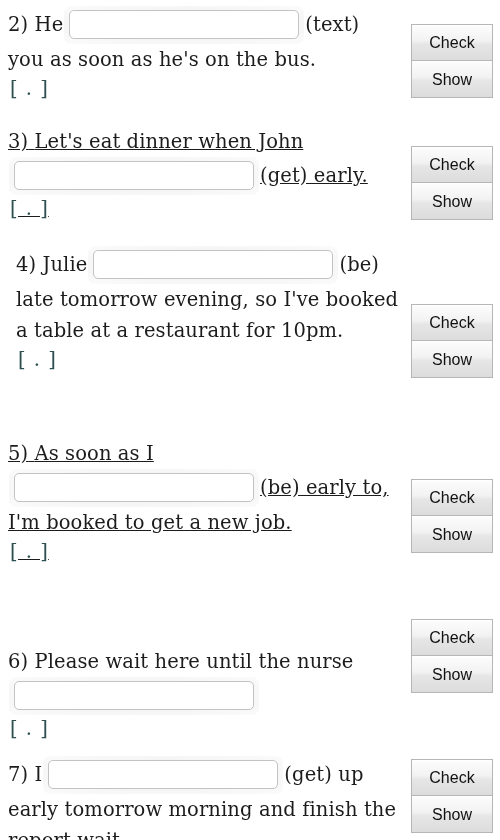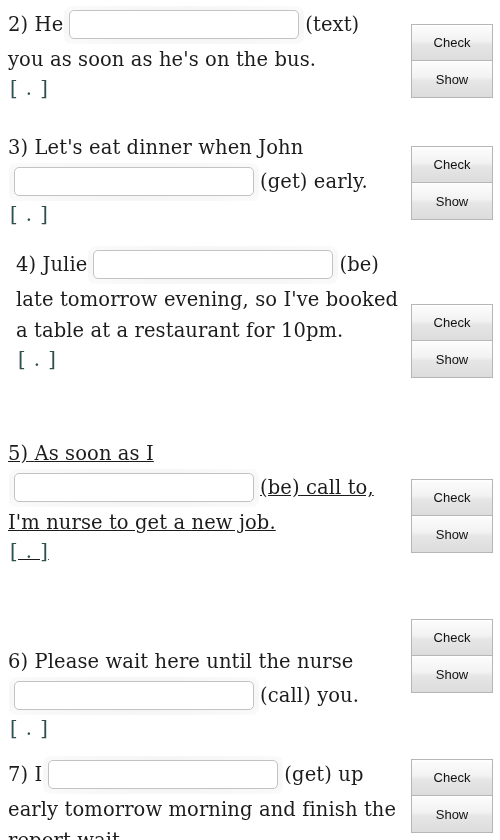--- a/index.html
+++ b/index.html
@@ -78,40 +78,40 @@
   }
   .btn {
     display: block;
     width: 82px;
     height: 37px;
     margin: 0;
     padding: 0 6px;
     border: 1px solid #b6b6b6;
     background: linear-gradient(to bottom, #fdfdfd 0%, #f2f2f2 45%, #e6e6e6 55%, #dcdcdc 100%);
     font-family: "Liberation Sans", "DejaVu Sans", sans-serif;
-    font-size: 13px;
+    font-size: 16px;
     line-height: 35px;
     color: #111111;
     text-align: center;
     cursor: pointer;
     box-shadow: inset 0 1px 0 #ffffff;
   }
   .btn + .btn { border-top: none; }
 
   
   .stack-1 { top: 24px; }
   .stack-2 { top: 146px; }
   .stack-3 { top: 304px; }
   .stack-4 { top: 479px; }
   .stack-5 { top: 619px; }
   .stack-6 { top: 759px; }
 
   
   #q2 { position: absolute; top: 6px;   left: 8px; width: 400px; }
-  #q3 { position: absolute; top: 132px; left: 8px; width: 400px; }
+  #q3 { position: absolute; top: 126px; left: 8px; width: 400px; text-decoration: underline; }
   #q4 { position: absolute; top: 246px; left: 16px; width: 400px; }
   #q5 { position: absolute; top: 438px; left: 8px; width: 400px; text-decoration: underline; }
   #q6 { position: absolute; top: 598px; left: 8px; width: 400px; margin-top: 48px; }
   #q7 { position: absolute; top: 756px; left: 8px; width: 400px; }
 </style>
 </head>
 <body>
 
 <div id="exercise">
 
@@ -132,29 +132,29 @@
   <div class="question" id="q4">
     <span class="qline"><span>4)</span>
       <span>Julie</span><span class="blank-wrap"><input class="blank w-240" type="text" placeholder="" style=""></span><span>(be)</span></span>
     <span class="qline">late tomorrow evening, so I've booked a table at a restaurant for 10pm.</span>
     <span class="feedback">[ . ]</span>
   </div>
 
   <div class="question" id="q5">
     <span class="qline"><span>5)</span>
       <span>As soon as I</span></span>
-    <span class="qline"><span class="blank-wrap"><input class="blank w-240" type="text" placeholder="" style=""></span><span>(be) call to,</span></span>
-    <span class="qline">I'm nurse to get a new job.</span>
+    <span class="qline"><span class="blank-wrap"><input class="blank w-240" type="text" placeholder="" style=""></span><span>(be) early to,</span></span>
+    <span class="qline">I'm booked to get a new job.</span>
     <span class="feedback">[ . ]</span>
   </div>
 
   <div class="question" id="q6">
     <span class="qline"><span>6)</span>
       <span>Please wait here until the nurse</span></span>
-    <span class="qline"><span class="blank-wrap"><input class="blank w-240" type="text" placeholder="" style=""></span><span>(call) you.</span></span>
+    <span class="qline"><span class="blank-wrap"><input class="blank w-240" type="text" placeholder="" style=""></span></span>
     <span class="feedback">[ . ]</span>
   </div>
 
   <div class="question" id="q7">
     <span class="qline"><span>7)</span>
       <span>I</span><span class="blank-wrap"><input class="blank w-230" type="text" placeholder="" style=""></span><span>(get) up</span></span>
     <span class="qline">early tomorrow morning and finish the report wait.</span>
   </div>
 
 </div>

